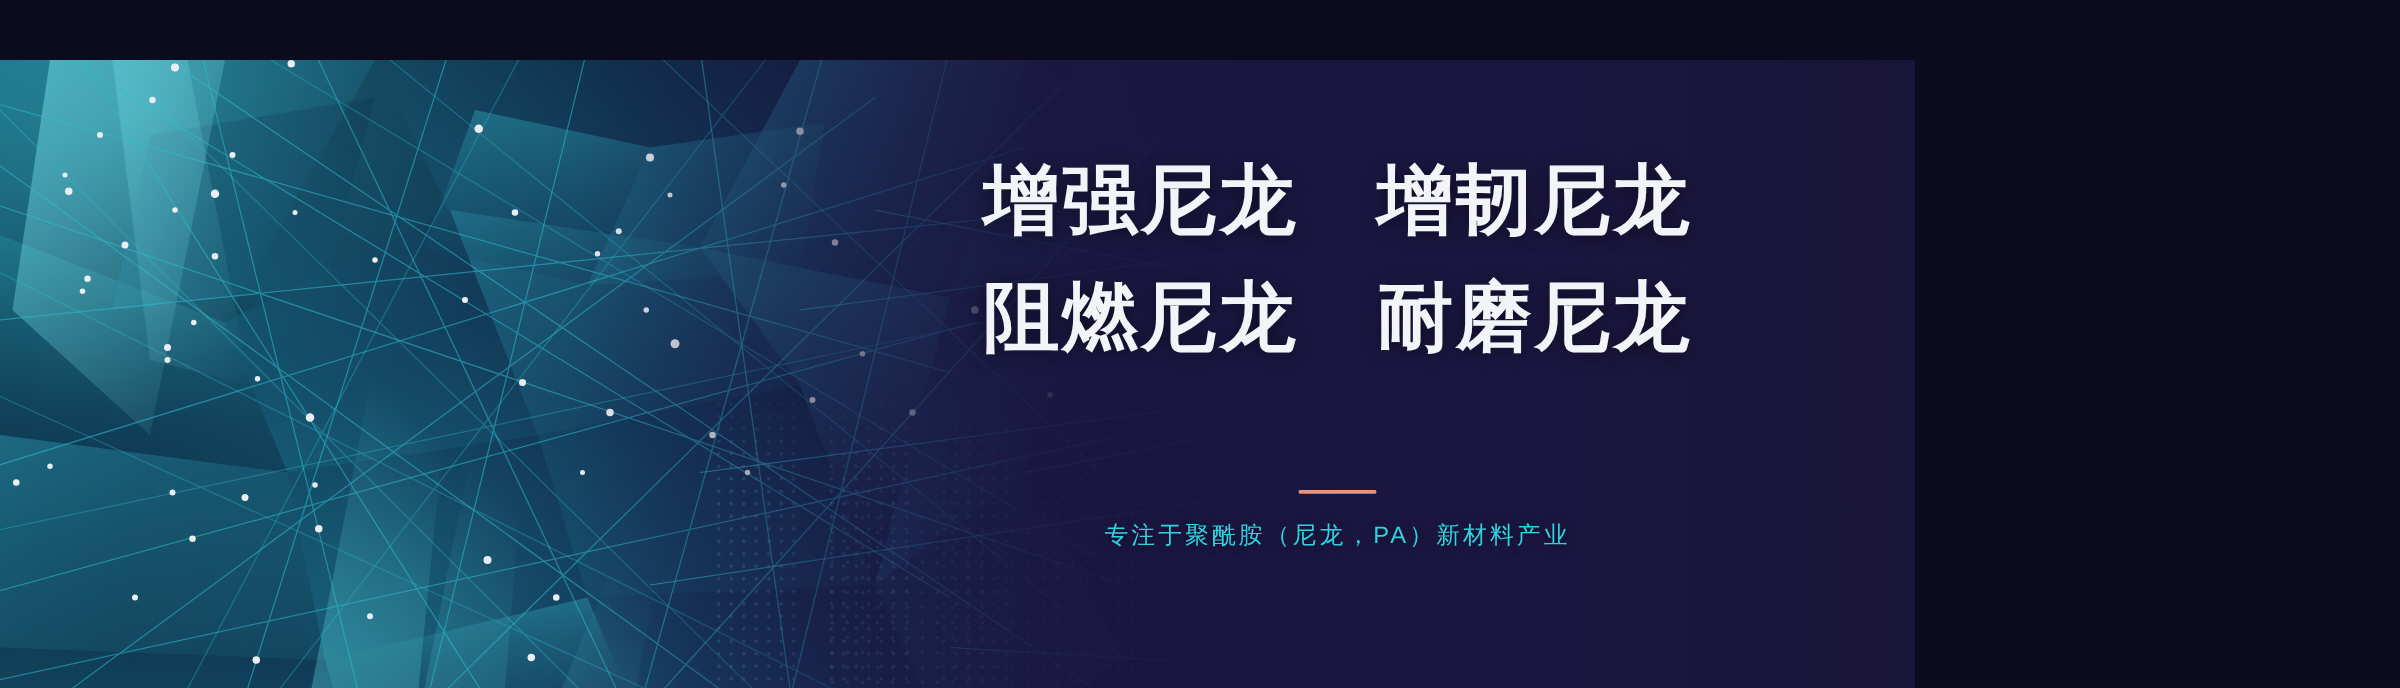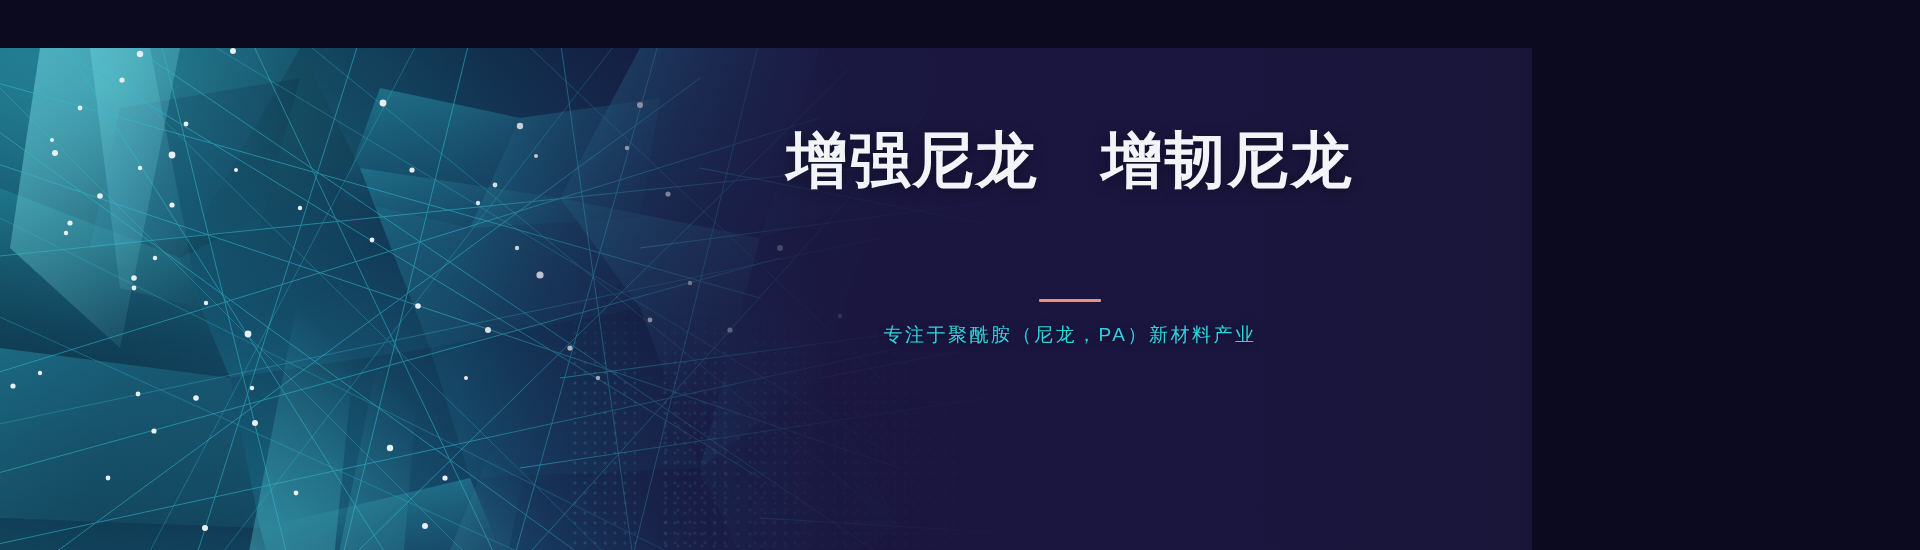--- a/index.html
+++ b/index.html
@@ -343,20 +343,21 @@
     </g>
   </svg>
 
   <div class="halftone"></div>
   <div class="halftone-b"></div>
 
   <div class="right-fade"></div>
 
   <div class="content">
     <div class="headline">增强尼龙　增韧尼龙</div>
+    <div class="headline">阻燃尼龙　耐磨尼龙</div>
 
     <div class="tagline-wrap">
       <div class="divider"></div>
       <div class="tagline">专注于聚酰胺（尼龙，PA）新材料产业</div>
     </div>
   </div>
 
 </div>
 
 </body></html>

